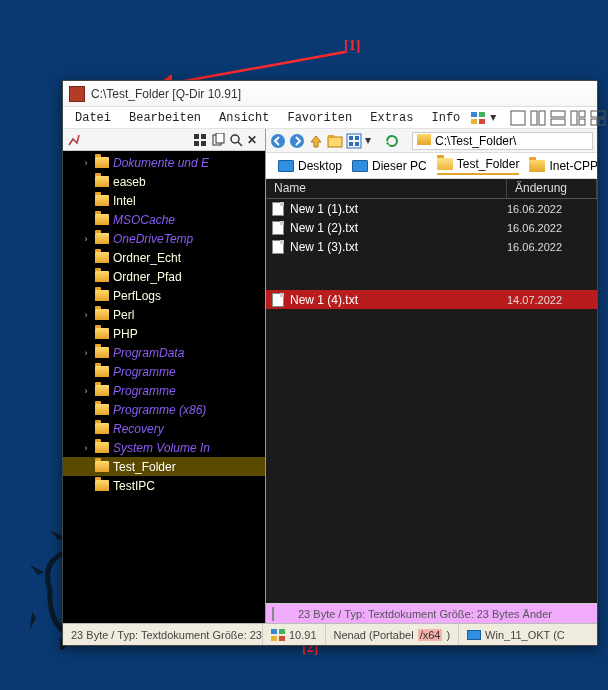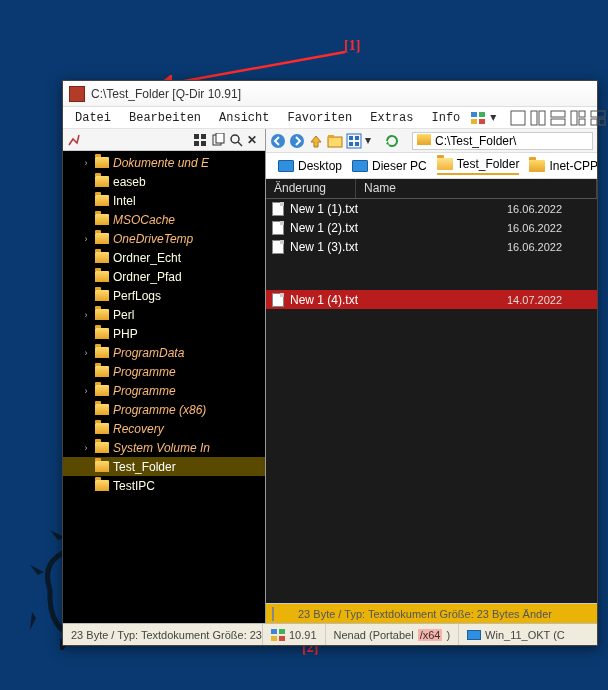--- a/index.html
+++ b/index.html
@@ -137,21 +137,21 @@
     border-radius: 1px 1px 0 0;
     position: relative;
   }
   .tree-row .fld::before {
     content:"";
     position:absolute;
     left:0; top:-3px; width:6px; height:3px;
     background:#e6a429;
     border-radius:1px 1px 0 0;
   }
-  .tree-row.dim .txt { color: #fdba74; font-style: italic; }
+  .tree-row.dim .txt { color: #8b5cf6; font-style: italic; }
   .tree-row .txt { color: #ffffe0; }
   .tree-row.sel { background:#5a4a00; }
   .tree-row.sel .txt { color:#fff; }
 
   
   .file-pane {
     flex: 1;
     display: flex;
     flex-direction: column;
     min-width:0;
@@ -224,21 +224,21 @@
     width:12px;height:14px;background:#fff;border:1px solid #888;margin-right:6px;
     position:relative;
   }
   .file-row .fico::after{content:"";position:absolute;right:-1px;top:-1px;width:4px;height:4px;background:#ccc;}
   .file-row .fname{flex:1;}
   .file-row .fdate{width:90px; font-size:11px; color:#ddd;}
   .file-row.sel{background:#b91c1c;margin-top:34px;}
 
   .pane-status{
     height:20px;
-    background:#eab308;
+    background:#f0abfc;
     border-top:1px solid #ccc;
     font-size:11px;
     color:#555;
     display:flex; align-items:center; gap:24px;
     padding:0 6px;
     white-space:nowrap;
   }
   .pane-status .fico2{width:12px;height:14px;border:1px solid #888;background:#fff;}
 
   
@@ -526,22 +526,22 @@
           <span class="fld2"></span>
           <span>Test_Folder</span>
         </span>
         <span class="crumb">
           <span class="fld2"></span>
           <span>Inet-CPP</span>
         </span>
       </div>
 
       <div class="list-head">
+        <div class="col c1">Name</div>
         <div class="col c2">Änderung</div>
-        <div class="col c1">Name</div>
       </div>
 
       <div class="file-list" id="flist">
           <div class="file-row">
             <span class="fico"></span>
             <span class="fname">New 1 (1).txt</span>
             <span class="fdate">16.06.2022</span>
           </div>
           <div class="file-row">
             <span class="fico"></span>

